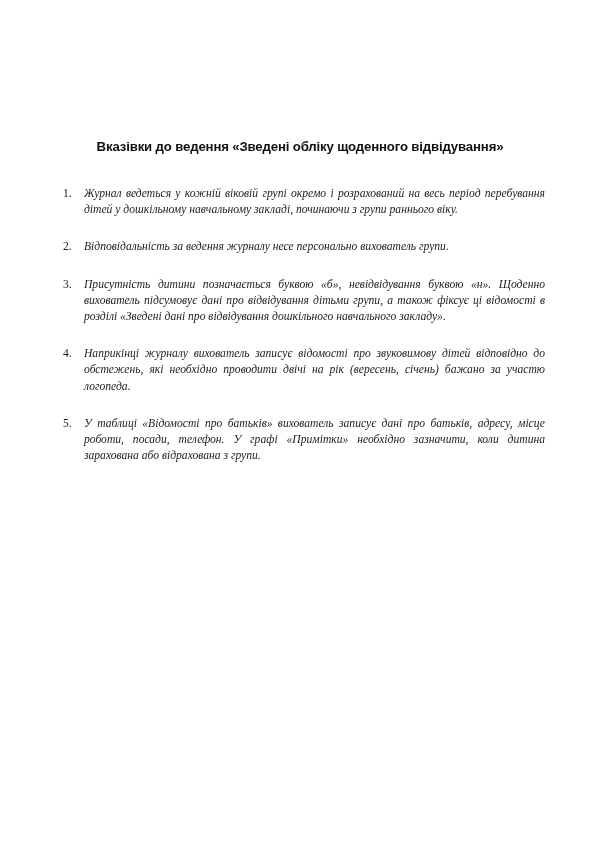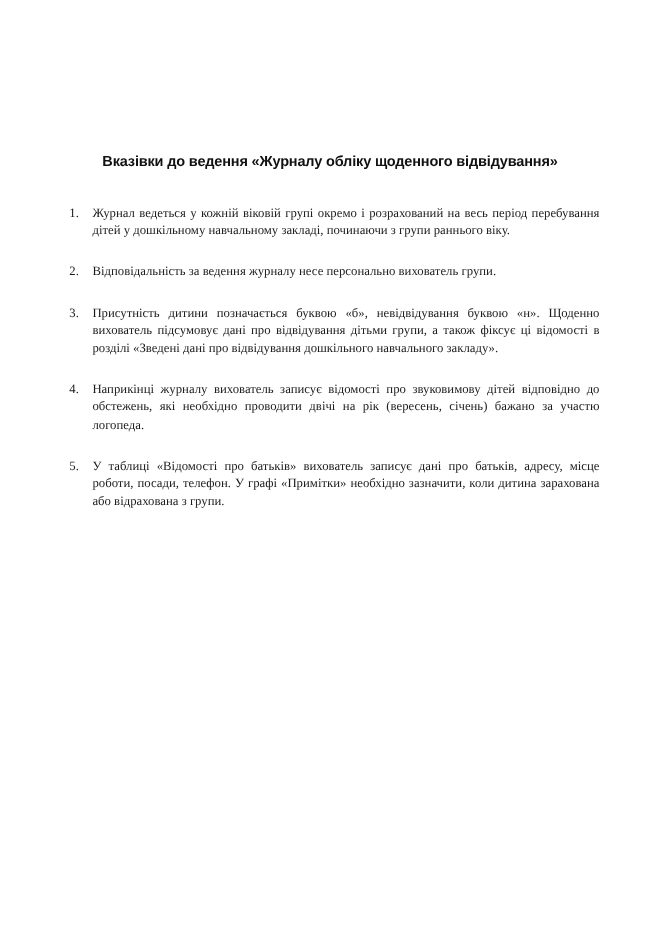--- a/index.html
+++ b/index.html
@@ -66,28 +66,29 @@
     top: 0;
     width: 15px;
     text-align: left;
     font-size: 11.6px;
     line-height: 16.2px;
     color: #1c1c1c;
   }
 
   .clause-text {
     display: block;
+    font-style: italic;
   }
 </style>
 </head>
 <body>
 
 <div class="page">
 
-  <div class="doc-title">Вказівки до ведення «Журналу обліку щоденного відвідування»</div>
+  <div class="doc-title">Вказівки до ведення «Зведені обліку щоденного відвідування»</div>
 
   <div class="clause-list">
 
     <div class="clause">
       <span class="clause-num">1.</span>
       <span class="clause-text">Журнал ведеться у кожній віковій групі окремо і розрахований на весь період перебування дітей у дошкільному навчальному закладі, починаючи з групи раннього віку.</span>
     </div>
 
     <div class="clause">
       <span class="clause-num">2.</span>

